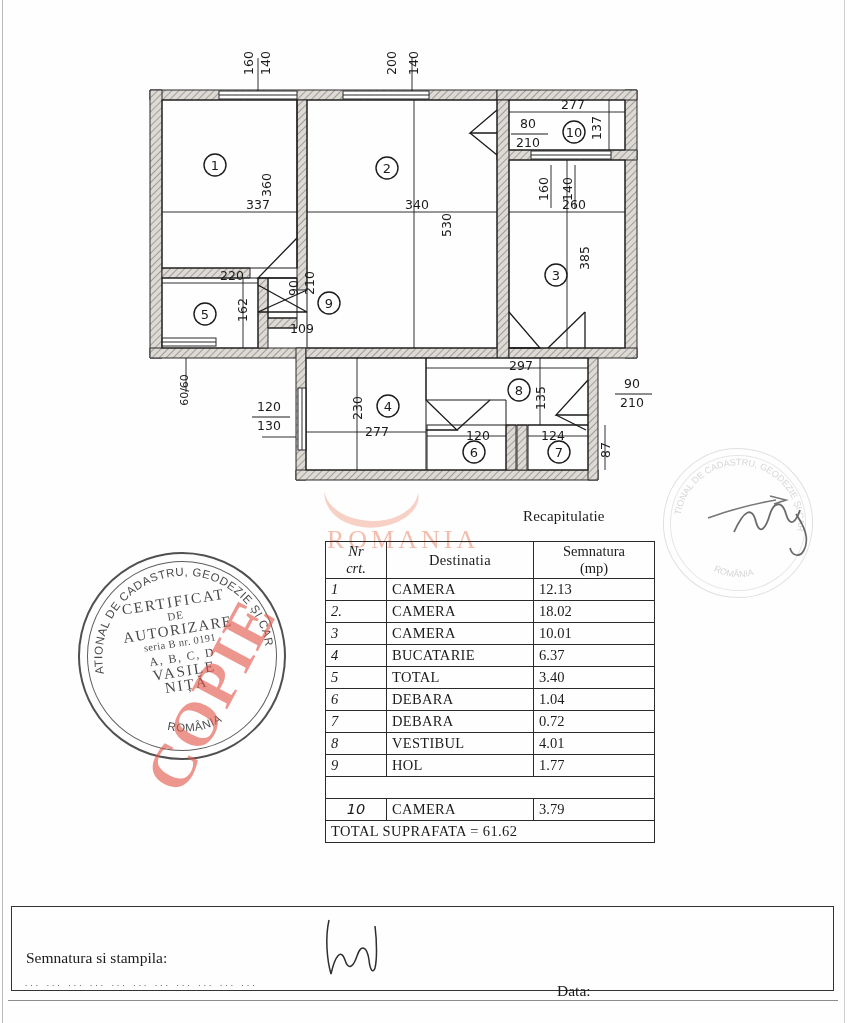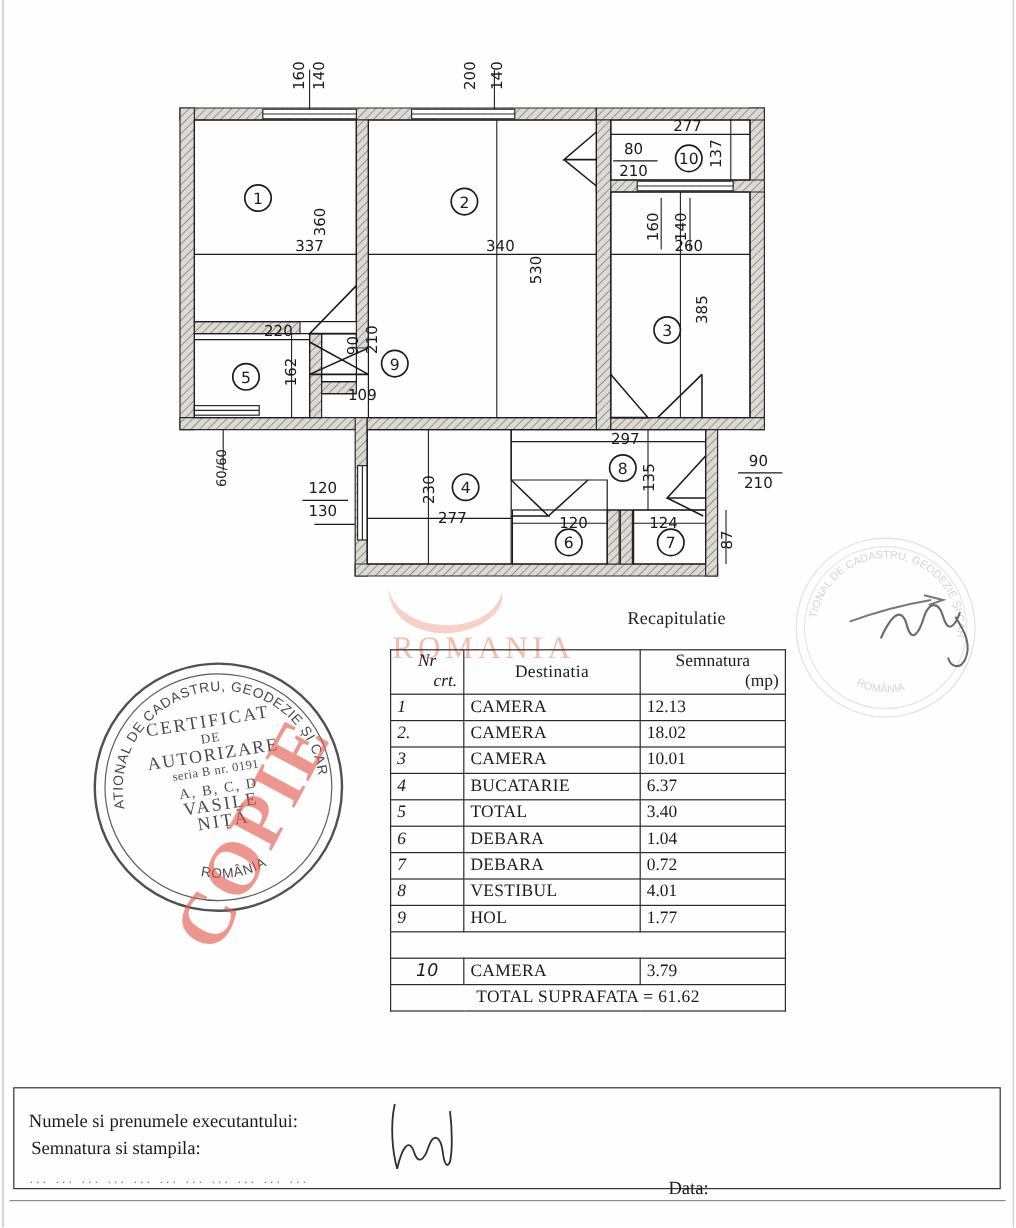--- a/index.html
+++ b/index.html
@@ -30,23 +30,23 @@
   table.recap td{
     border:1px solid #2a2a2a;
     padding:1px 5px;height:19px;line-height:19px;
     font-size:14.5px;
   }
   td.c-nr{width:50px;text-align:left;padding-left:9px;font-style:italic;}
   td.c-dest{width:136px;text-align:left;padding-left:22px;letter-spacing:.3px;}
   td.c-sup{width:auto;padding-right:9px;}
   td.hdr{text-align:center;padding:0;height:38px;vertical-align:middle;}
   td.hdr .l1{display:block;line-height:17px;}
-  td.hdr .l2{display:block;line-height:17px;text-align:right;}
+  td.hdr .l2{display:block;line-height:17px;}
   td.total{
-    text-align:center;height:27px;line-height:27px;
+    height:27px;line-height:27px;
     letter-spacing:.4px;font-size:15px;
   }
   td.total-left{text-align:left;padding-left:8px;}
   td.nr-hand{
     font-family:"DejaVu Sans", sans-serif;font-size:17px;
     text-align:center;padding-left:0;
   }
   td.spacer{height:11px;border-left:1px solid #2a2a2a;border-right:1px solid #2a2a2a;
             border-top:1px solid #2a2a2a;border-bottom:1px solid #2a2a2a;}
 
@@ -492,21 +492,20 @@
     </svg>
   </div>
   <svg id="sig-overlay" viewBox="0 0 130 110">
     <path d="M8,48 C30,40 52,34 76,30 M70,26 L86,30 L74,34" stroke="#4a4a4a" stroke-width="1.6" fill="none"></path>
     <path d="M34,62 C44,40 52,36 56,52 C60,66 66,58 70,44 C74,32 82,30 86,44
              C90,58 96,52 100,40" stroke="#3a3a3a" stroke-width="1.8" fill="none"></path>
     <path d="M96,44 C104,56 110,68 104,80 C100,88 92,86 90,78" stroke="#3a3a3a" stroke-width="1.7" fill="none"></path>
   </svg>
 
   <div id="footer-box">
-    <div class="fl1">Numele si prenumele executantului:</div>
     <div class="fl2">Semnatura si stampila:</div>
     <div class="fdata">Data:</div>
     <div id="footer-dots">... ... ... ... ... ... ... ... ... ... ...</div>
   </div>
   <svg id="footer-sig" viewBox="0 0 90 70">
     <path d="M14,8 C10,26 12,48 16,62 M16,62 C20,44 26,36 30,48 C33,58 38,56 42,44
              C46,32 52,34 54,48 C55,58 58,62 60,56 C62,48 62,30 60,14" stroke="#2e2e2e" stroke-width="1.5" fill="none"></path>
   </svg>
   <div id="footer-bottomline"></div>
 

